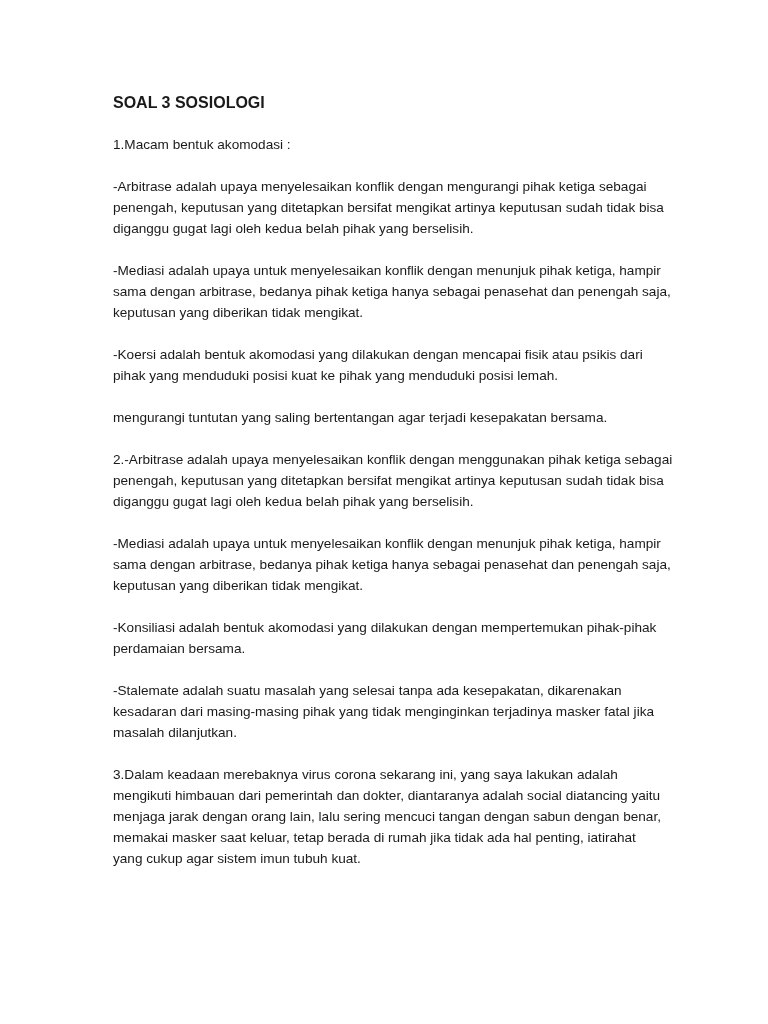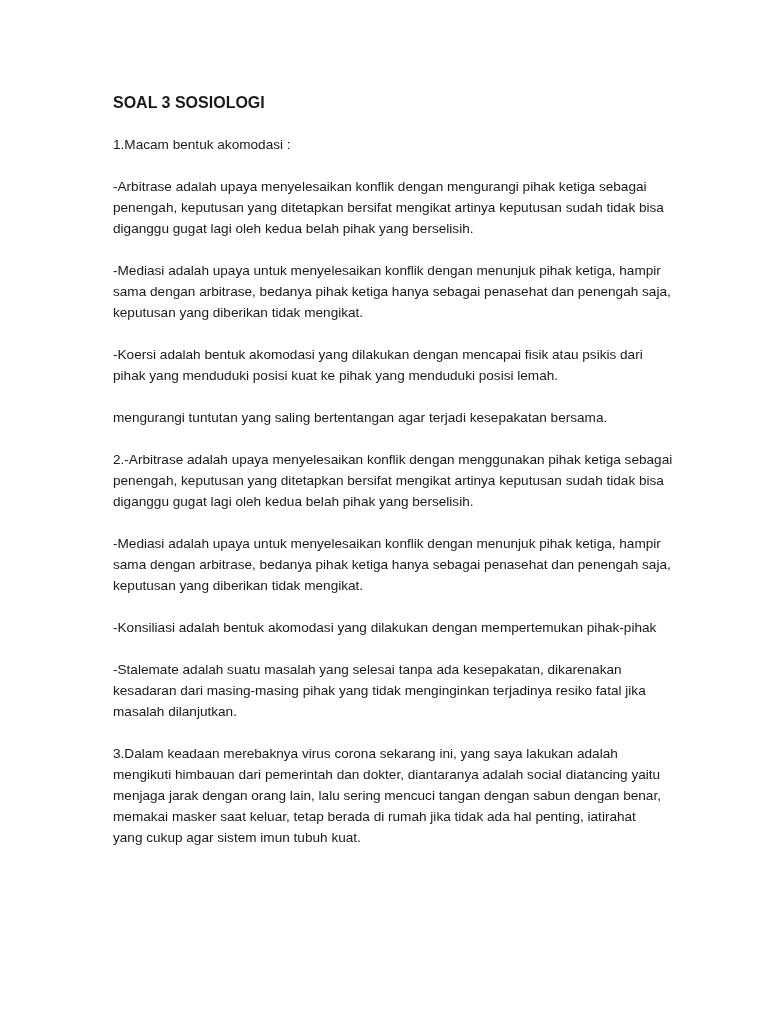--- a/index.html
+++ b/index.html
@@ -53,24 +53,25 @@
         <span class="line">penengah, keputusan yang ditetapkan bersifat mengikat artinya keputusan sudah tidak bisa</span>
         <span class="line">diganggu gugat lagi oleh kedua belah pihak yang berselisih.</span>
       </p>
       <p class="para">
         <span class="line">-Mediasi adalah upaya untuk menyelesaikan konflik dengan menunjuk pihak ketiga, hampir</span>
         <span class="line">sama dengan arbitrase, bedanya pihak ketiga hanya sebagai penasehat dan penengah saja,</span>
         <span class="line">keputusan yang diberikan tidak mengikat.</span>
       </p>
       <p class="para">
         <span class="line">-Konsiliasi adalah bentuk akomodasi yang dilakukan dengan mempertemukan pihak-pihak</span>
+        <span class="line">perdamaian bersama.</span>
       </p>
       <p class="para">
         <span class="line">-Stalemate adalah suatu masalah yang selesai tanpa ada kesepakatan, dikarenakan</span>
-        <span class="line">kesadaran dari masing-masing pihak yang tidak menginginkan terjadinya resiko fatal jika</span>
+        <span class="line">kesadaran dari masing-masing pihak yang tidak menginginkan terjadinya masker fatal jika</span>
         <span class="line">masalah dilanjutkan.</span>
       </p>
       <p class="para">
         <span class="line">3.Dalam keadaan merebaknya virus corona sekarang ini, yang saya lakukan adalah</span>
         <span class="line">mengikuti himbauan dari pemerintah dan dokter, diantaranya adalah social diatancing yaitu</span>
         <span class="line">menjaga jarak dengan orang lain, lalu sering mencuci tangan dengan sabun dengan benar,</span>
         <span class="line">memakai masker saat keluar, tetap berada di rumah jika tidak ada hal penting, iatirahat</span>
         <span class="line">yang cukup agar sistem imun tubuh kuat.</span>
       </p>
     </div>

